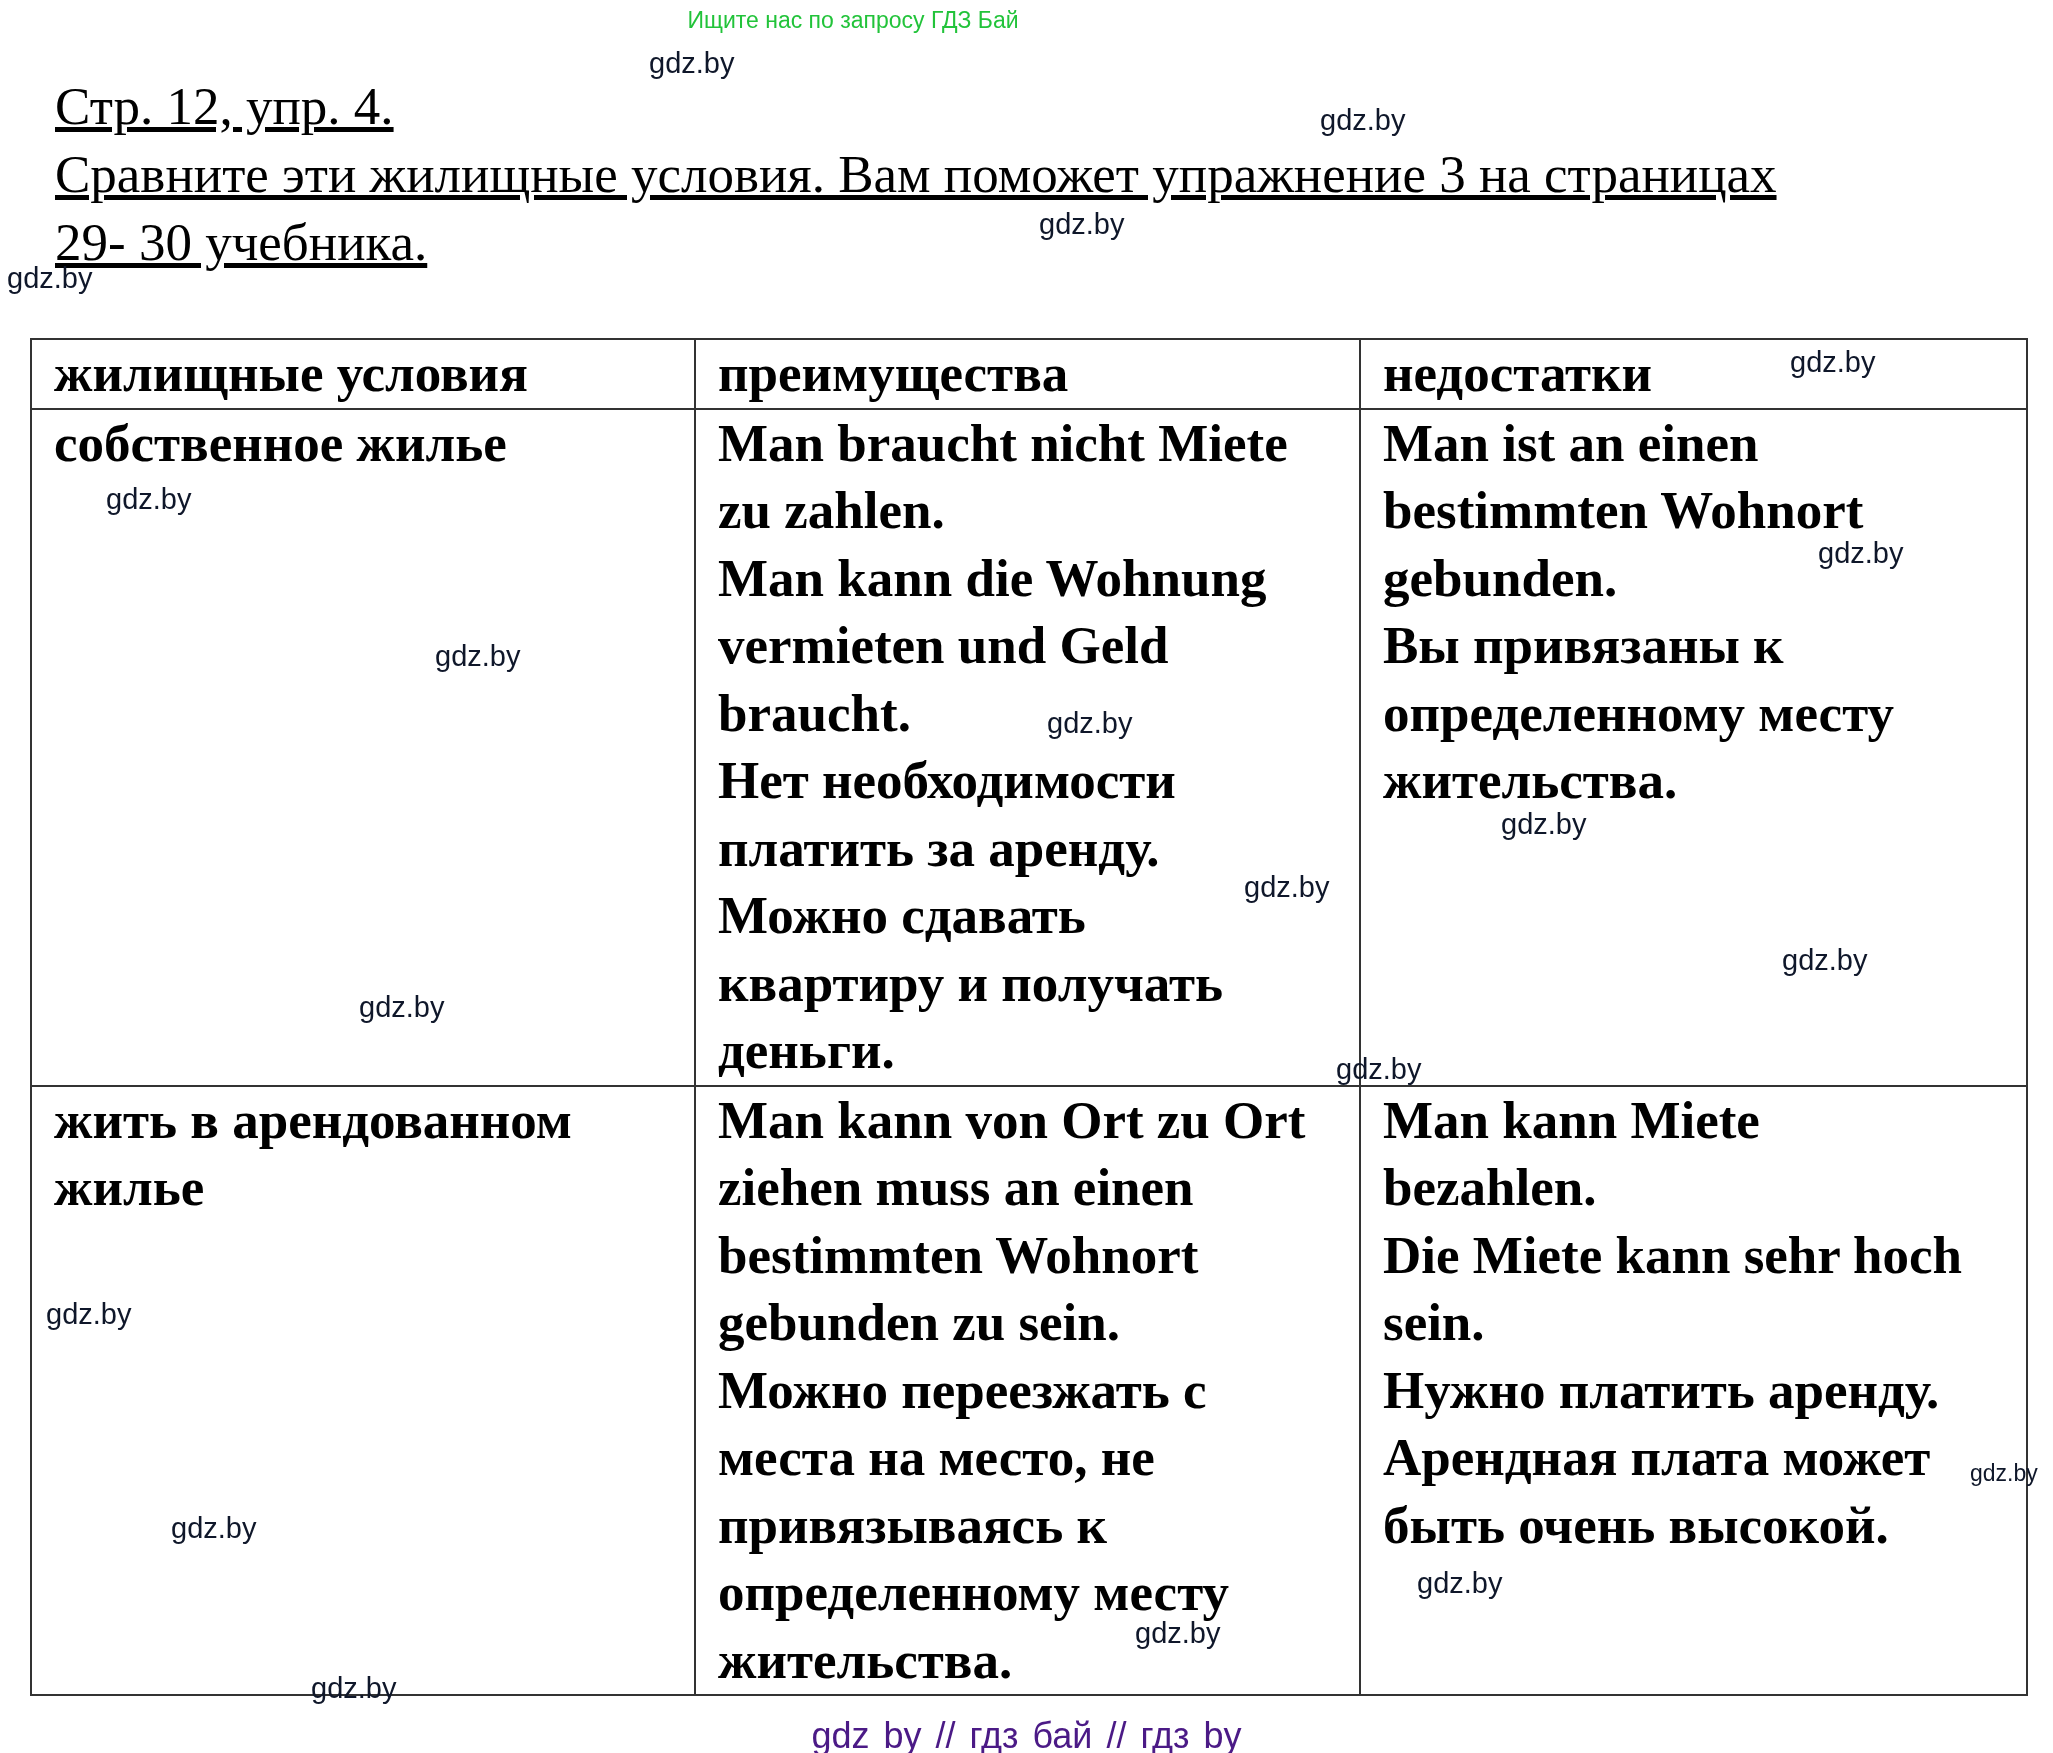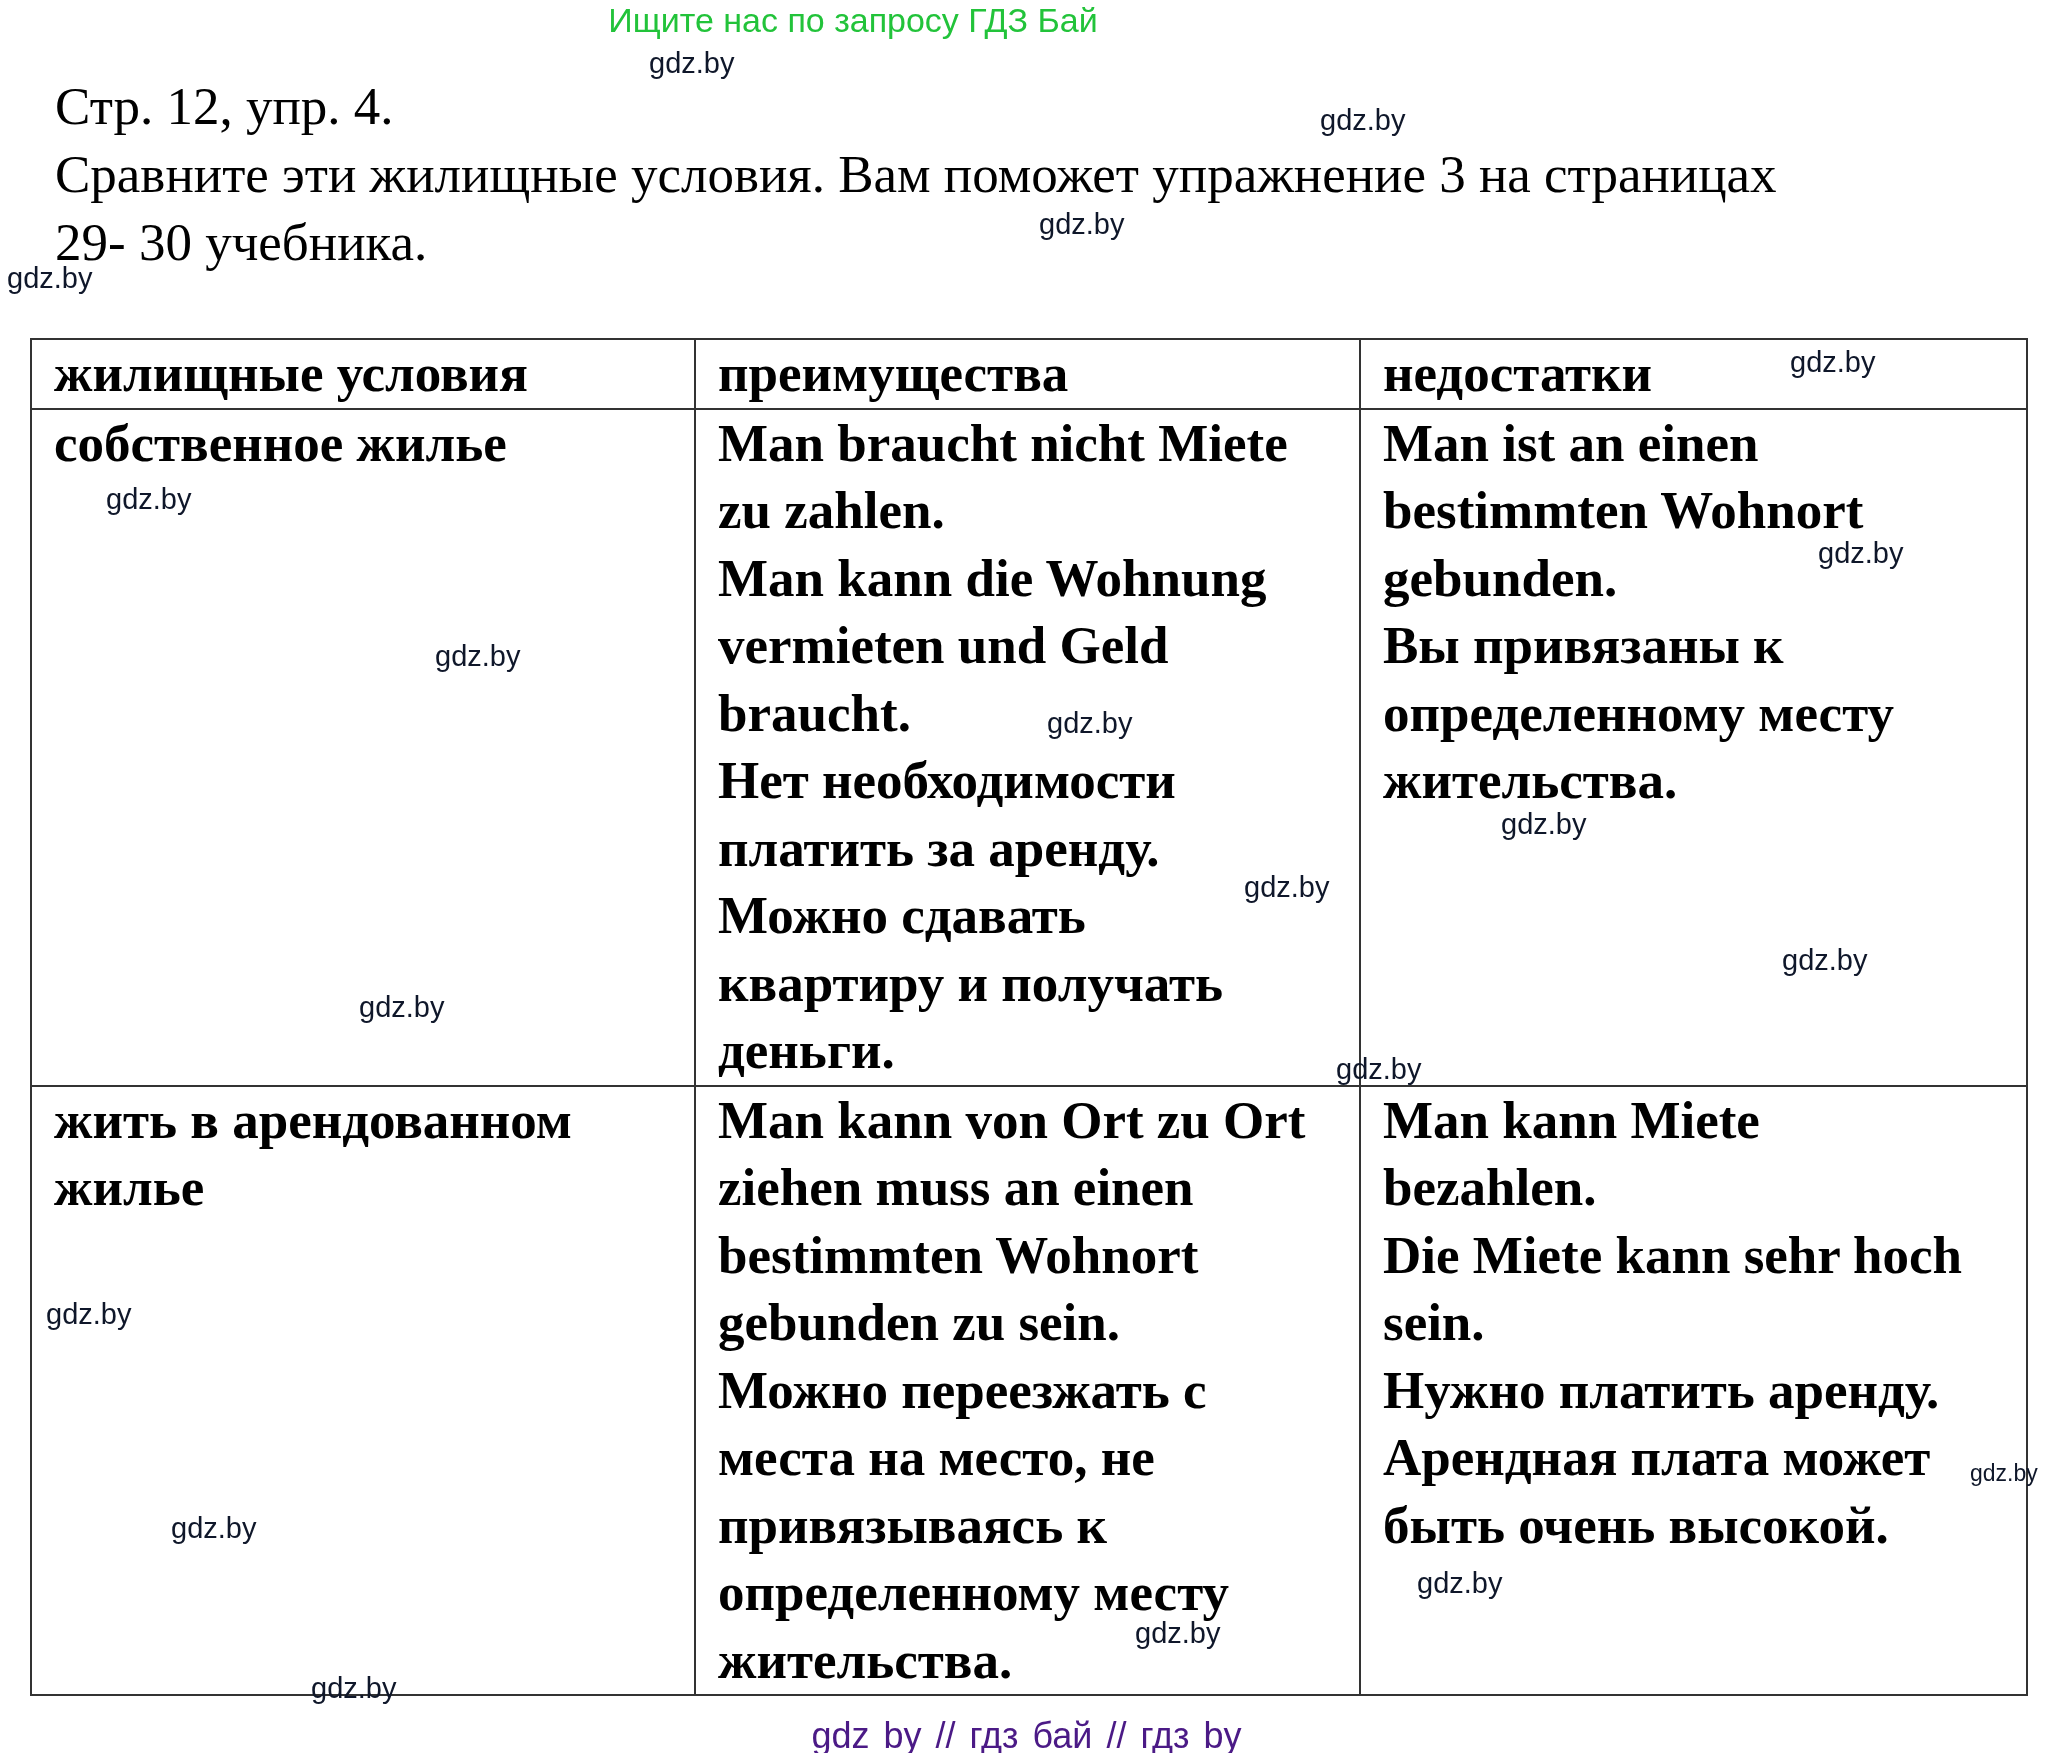--- a/index.html
+++ b/index.html
@@ -1,18 +1,18 @@
 <!DOCTYPE html>
 <html><head>
 <meta charset="utf-8">
 <style>
   html, body { margin:0; padding:0; background:#ffffff; }
   body { width:2053px; height:1753px; position:relative; overflow:hidden; font-family:"Liberation Serif", serif; color:#000; }
-  .banner { position:absolute; top:0; left:0; width:1706px; text-align:center; font-family:"Liberation Sans", sans-serif; font-size:34px; color:#22c33a; line-height:40px; }
-  .title { position:absolute; left:55px; top:72px; font-size:53px; line-height:68px; }
+  .banner { position:absolute; top:0; left:0; width:1706px; text-align:center; font-family:"Liberation Sans", sans-serif; font-size:23px; color:#22c33a; line-height:40px; }
+  .title { position:absolute; left:55px; top:72px; font-size:53px; line-height:68px;text-decoration:underline; }
   .wm { position:absolute; font-family:"Liberation Sans", sans-serif; font-size:29px; color:#0f172a; line-height:32px; white-space:nowrap; }
   table.main { position:absolute; left:30px; top:338px; width:1996px; border-collapse:collapse; table-layout:fixed;font-weight:bold; }
   table.main td { border:2px solid #333; vertical-align:top; padding:0 0 0 22px; font-size:53px; line-height:67.5px; }
   table.main tr.head td { height:66px; }
   table.main tr.r1 td { height:674px;border-radius:19px; }
   table.main tr.r2 td { height:606px; }
   .line { display:block; white-space:nowrap; }
   .footer { position:absolute; left:0; top:1715px; width:2053px; text-align:center; font-family:"Liberation Sans", sans-serif; font-size:36px; color:#4b1a86; word-spacing:4px; }
 </style>
 </head>

